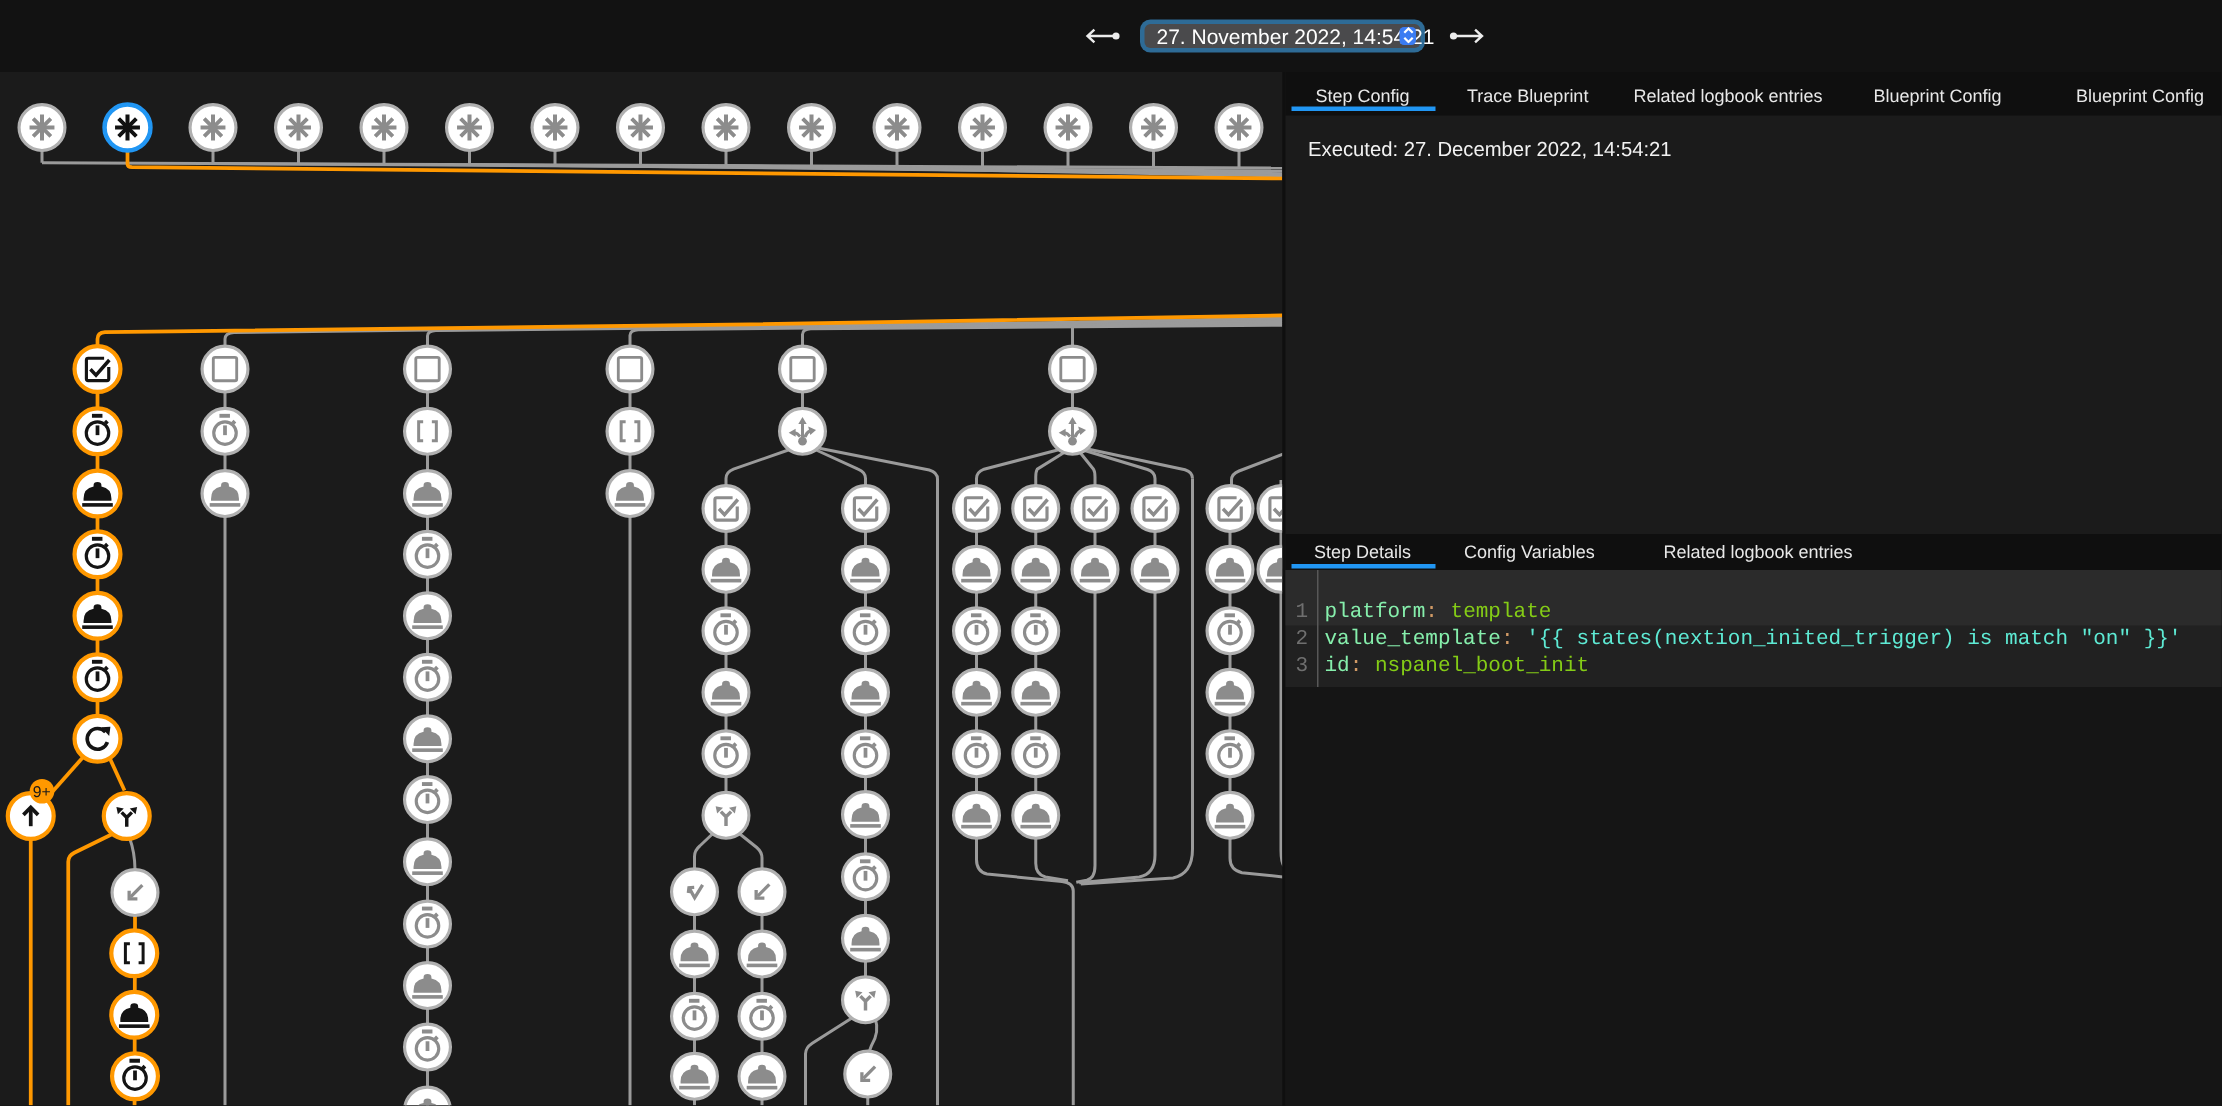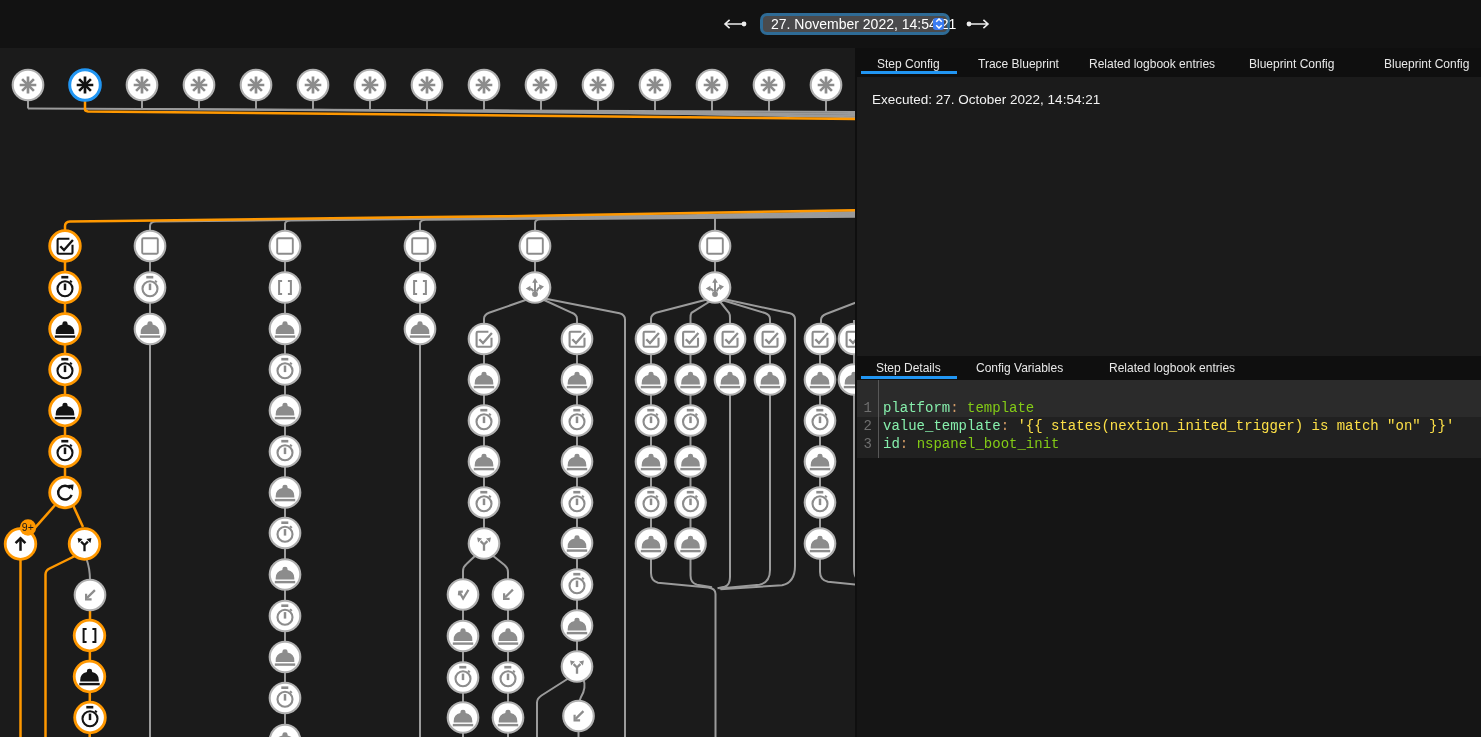--- a/index.html
+++ b/index.html
@@ -15,21 +15,21 @@
 .tabbar span{position:absolute;font-size:12px;color:#e8e8e8;white-space:nowrap}
 #tb1{top:0;height:29px}
 #tb2{top:308px;height:24px}
 .under{position:absolute;background:#2196f3;height:3px;width:96px;left:4px}
 #executed{position:absolute;left:15px;top:44px;font-size:13.5px;color:#f2f2f2}
 #codewrap{position:absolute;left:0;top:332px;width:624px;height:78px;background:#212121;font-family:"Liberation Mono",monospace;font-size:14px}
 #codeband{position:absolute;left:0;top:0;width:624px;height:37px;background:#2b2b2b}
 #gut{position:absolute;left:0;top:18.5px;width:15px;text-align:right;color:#6f6f6f;line-height:18.4px}
 #gutline{position:absolute;left:20.5px;top:0;width:1px;height:78px;background:#585858}
 #code{position:absolute;left:26px;top:18.5px;line-height:18.4px;white-space:pre}
-.k{color:#86efac} .p{color:#d19a66} .v{color:#84cc16} .g{color:#fde047}
+.k{color:#86efac} .p{color:#d19a66} .v{color:#84cc16} .g{color:#5eead4}
 #below{position:absolute;left:0;top:410px;width:624px;height:279px;background:#151515}
 </style></head>
 <body>
 <div id="toolbar">
     <svg width="24" height="12" viewBox="0 0 24 12" style="position:absolute;left:723px;top:18px">
       <circle cx="21" cy="6" r="2.4" fill="#ececec"></circle>
       <path d="M21,6 H2.2 M6.6,1.8 L2,6 L6.6,10.2" stroke="#ececec" stroke-width="1.6" fill="none"></path>
     </svg>
     <svg width="24" height="12" viewBox="0 0 24 12" style="position:absolute;left:966px;top:18px">
       <circle cx="3" cy="6" r="2.4" fill="#ececec"></circle>
@@ -579,21 +579,21 @@
 <div id="divider"></div>
 <div id="rpanel">
  <div class="tabbar" id="tb1">
   <span style="left:20px;top:9px">Step Config</span>
   <span style="left:121px;top:9px">Trace Blueprint</span>
   <span style="left:232px;top:9px">Related logbook entries</span>
   <span style="left:392px;top:9px">Blueprint Config</span>
   <span style="left:527px;top:9px">Blueprint Config</span>
   <div class="under" style="top:22.5px"></div>
  </div>
- <div id="executed">Executed: 27. October 2022, 14:54:21</div>
+ <div id="executed">Executed: 27. December 2022, 14:54:21</div>
  <div class="tabbar" id="tb2">
   <span style="left:19px;top:5px">Step Details</span>
   <span style="left:119px;top:5px">Config Variables</span>
   <span style="left:252px;top:5px">Related logbook entries</span>
   <div class="under" style="top:20px"></div>
  </div>
  <div id="codewrap">
       <div id="codeband"></div>
       <div id="gut">
         <div>1</div>

